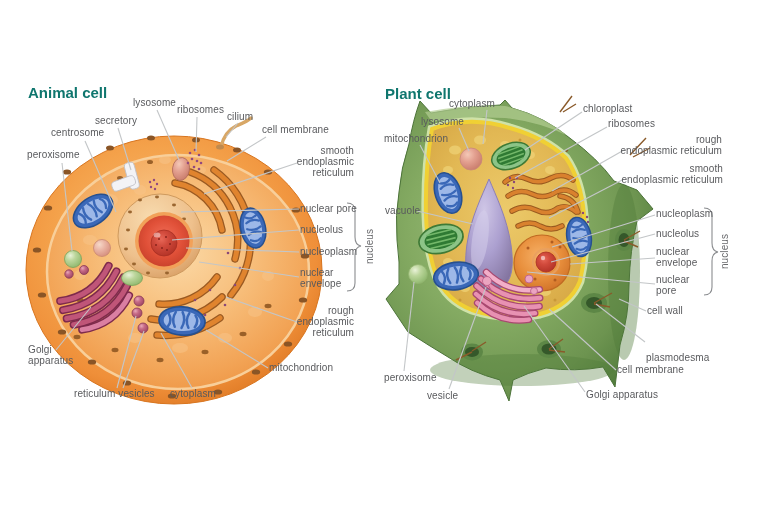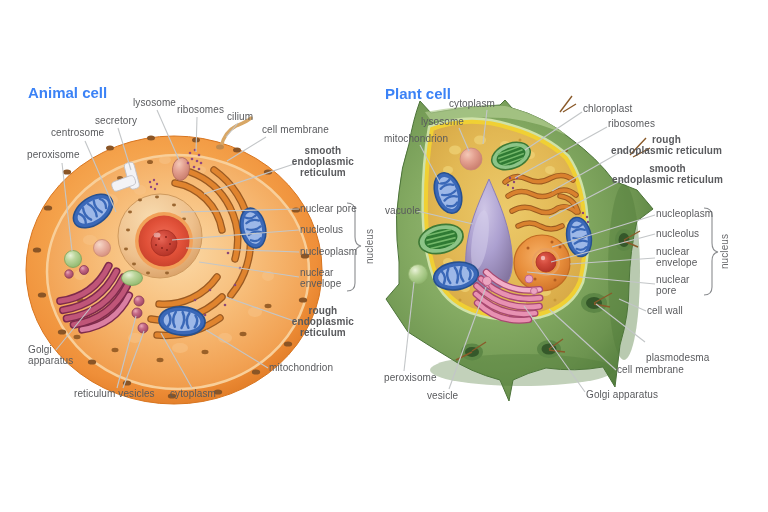--- a/index.html
+++ b/index.html
@@ -1,22 +1,22 @@
 <!DOCTYPE html>
 <html><head>
 <meta charset="utf-8">
 <style>
   html,body{margin:0;padding:0;background:#fff;}
   #canvas{position:relative;width:768px;height:512px;background:#ffffff;overflow:hidden;
           font-family:"Liberation Sans",sans-serif;}
   #art{position:absolute;left:0;top:0;}
   .lbl{position:absolute;font:10px/11px "Liberation Sans",sans-serif;color:#595a5d;
        white-space:pre-line;letter-spacing:.1px;}
-  .lbl.r{text-align:center;font-weight:bold;}
-  .title{position:absolute;font:700 15px/17px "Liberation Sans",sans-serif;color:#3b82f6;}
+  .lbl.r{text-align:right;}
+  .title{position:absolute;font:700 15px/17px "Liberation Sans",sans-serif;color:#0f766e;}
   .rot{width:60px;text-align:center;transform:rotate(-90deg);color:#6a6b6e;}
 </style>
 </head>
 <body>
 
 <div id="canvas">
 
 <svg id="art" width="768" height="512" viewBox="0 0 768 512">
   <defs>
     <radialGradient id="aBody" cx="45%" cy="40%" r="65%">

